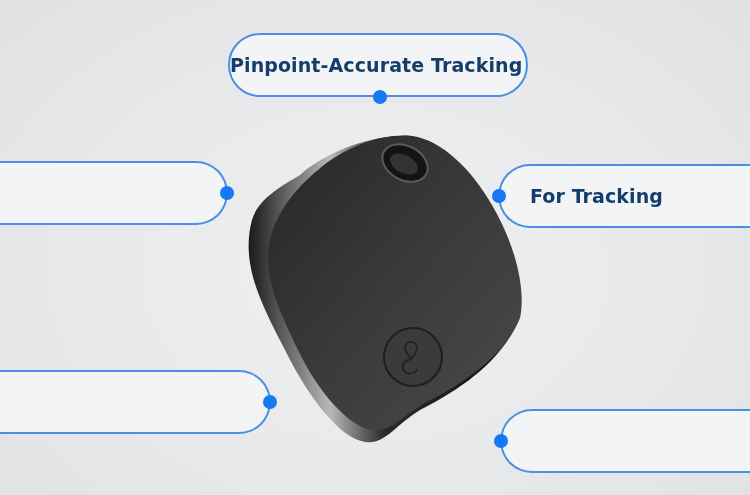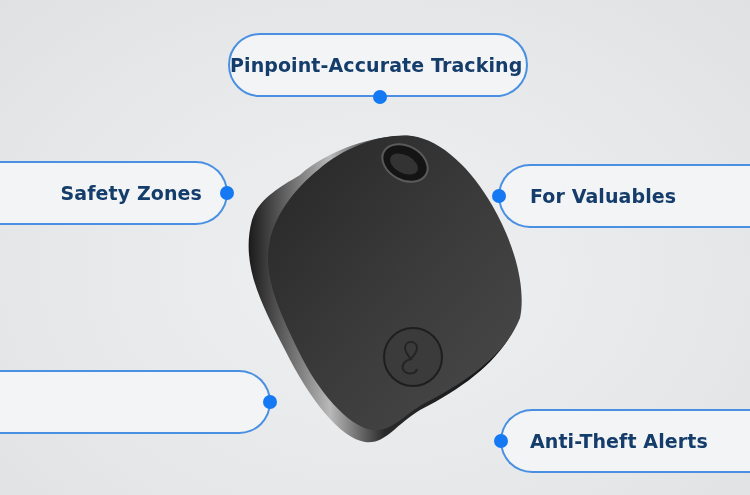--- a/index.html
+++ b/index.html
@@ -79,30 +79,28 @@
       </g>
     </g>
   </svg>
 
   <div class="pill" id="p-top">
     <span class="label">Pinpoint-Accurate Tracking</span>
     <span class="dot"></span>
   </div>
 
   <div class="pill left" id="p-safety">
-    <span class="label">Safety Zones</span>
     <span class="dot"></span>
   </div>
 
   <div class="pill left" id="p-nosub">
     <span class="dot"></span>
   </div>
 
   <div class="pill right" id="p-valuables">
     <span class="dot"></span>
-    <span class="label">For Valuables</span>
+    <span class="label">For Tracking</span>
   </div>
 
   <div class="pill right" id="p-antitheft">
     <span class="dot"></span>
-    <span class="label">Anti-Theft Alerts</span>
   </div>
 </div>
 
 </body></html>

